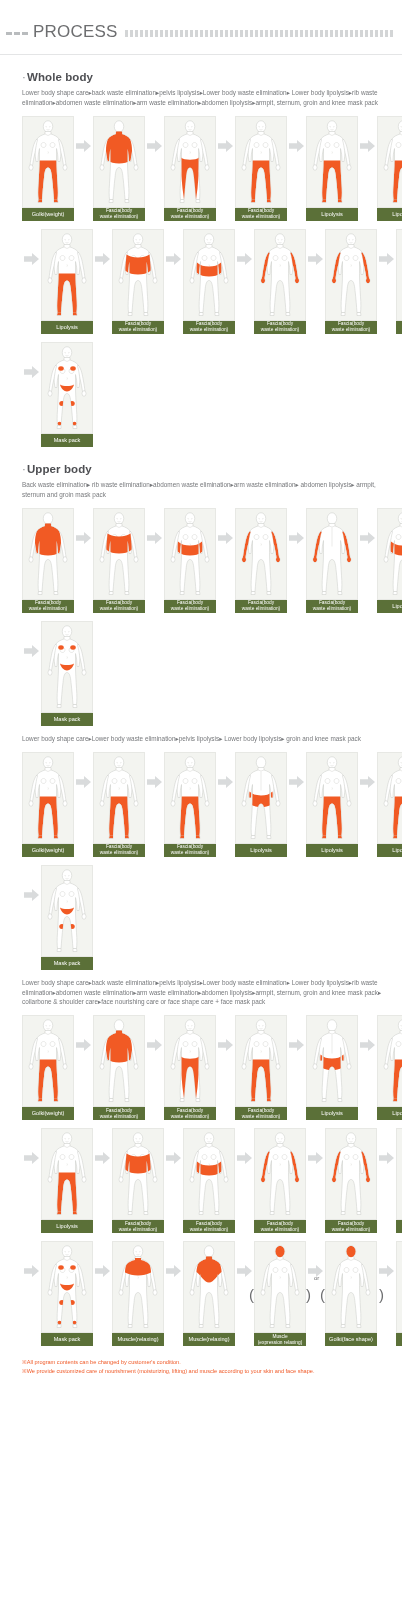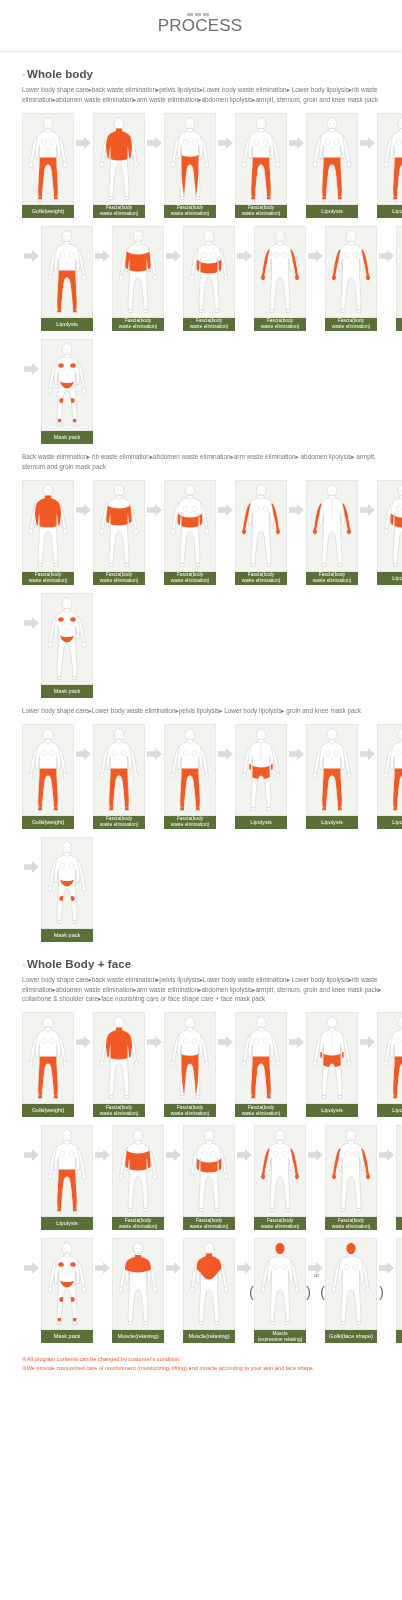--- a/index.html
+++ b/index.html
@@ -7,21 +7,21 @@
   body {
     width:402px; min-height:1600px;
     background:#ffffff;
     font-family:"Liberation Sans", sans-serif;
     color:#55565a;
     -webkit-font-smoothing:antialiased;
   }
   .page { width:402px; position:relative; padding-bottom:6px; }
 
   
-  .header { display:flex; align-items:center; padding:11px 8px 0 6px;flex-direction:column; }
+  .header { display:flex; align-items:center; padding:22px 8px 0 6px; }
   .header-dashes { display:flex; gap:2px; margin-right:5px; margin-top:2px; }
   .header-dashes i { display:block; width:6px; height:3px; background:#b9bcbe; }
   .header-title {
     font-size:17px; letter-spacing:.2px; color:#6d6e70;
     font-weight:normal; white-space:nowrap;
   }
   .header-rule {
     flex:1; height:7px; margin-left:7px; margin-top:3px;
     background:repeating-linear-gradient(90deg,#d3d5d6 0 3px,#ffffff 3px 5px);
   }
@@ -764,20 +764,21 @@
                     <ellipse cx="65" cy="160" rx="4" ry="3.5"></ellipse>
                   </g>
                 </svg>
               </div>
               <div class="label one-line">Mask pack</div>
             </div>
           </div>
         </div>
       </div>
       <div class="section">
+        <div class="section-title"><span class="bullet">·</span><span>Upper body</span></div>
         <p class="section-desc">Back waste elimination▸ rib waste elimination▸abdomen waste elimination▸arm waste elimination▸ abdomen lipolysis▸ armpit, sternum and groin mask pack</p>
         <div class="row">
           <div class="cell">
             <div class="card">
               <div class="fig">
                 <svg viewBox="0 0 100 178" preserveAspectRatio="xMidYMid meet" aria-hidden="true">
                   <defs>
                     <clipPath id="clip13">
                       <ellipse cx="50" cy="18" rx="9.5" ry="11.5"></ellipse>
                       <path d="M44,28 L44,33 C38,35 31,38 28,43 C25,49 24,58 24,66 C24,74 25,82 26,88 L30,88 C30,78 31,70 33,62 L33,86 C33,100 32,116 31,132 C30,146 30,156 31,164 L38,164 C39,152 40,136 42,120 C43,108 45,100 50,100 C55,100 57,108 58,120 C60,136 61,152 62,164 L69,164 C70,156 70,146 69,132 C68,116 67,100 67,86 L67,62 C69,70 70,78 70,88 L74,88 C75,82 76,74 76,66 C76,58 75,49 72,43 C69,38 62,35 56,33 L56,28 Z"></path>
@@ -1474,21 +1475,20 @@
                     <ellipse cx="60" cy="120" rx="5.5" ry="5"></ellipse>
                   </g>
                 </svg>
               </div>
               <div class="label one-line">Mask pack</div>
             </div>
           </div>
         </div>
       </div>
       <div class="section">
-        <div class="section-title"><span class="bullet">·</span><span>Whole Body + face</span></div>
         <p class="section-desc">Lower body shape care▸back waste elimination▸pelvis lipolysis▸Lower body waste elimination▸ Lower body lipolysis▸rib waste elimination▸abdomen waste elimination▸arm waste elimination▸abdomen lipolysis▸armpit, sternum, groin and knee mask pack▸ collarbone &amp; shoulder care▸face nourishing care or face shape care + face mask pack</p>
         <div class="row">
           <div class="cell">
             <div class="card">
               <div class="fig">
                 <svg viewBox="0 0 100 178" preserveAspectRatio="xMidYMid meet" aria-hidden="true">
                   <defs>
                     <clipPath id="clip27">
                       <ellipse cx="50" cy="18" rx="9.5" ry="11.5"></ellipse>
                       <path d="M44,28 L44,33 C38,35 31,38 28,43 C25,49 24,58 24,66 C24,74 25,82 26,88 L30,88 C30,78 31,70 33,62 L33,86 C33,100 32,116 31,132 C30,146 30,156 31,164 L38,164 C39,152 40,136 42,120 C43,108 45,100 50,100 C55,100 57,108 58,120 C60,136 61,152 62,164 L69,164 C70,156 70,146 69,132 C68,116 67,100 67,86 L67,62 C69,70 70,78 70,88 L74,88 C75,82 76,74 76,66 C76,58 75,49 72,43 C69,38 62,35 56,33 L56,28 Z"></path>

